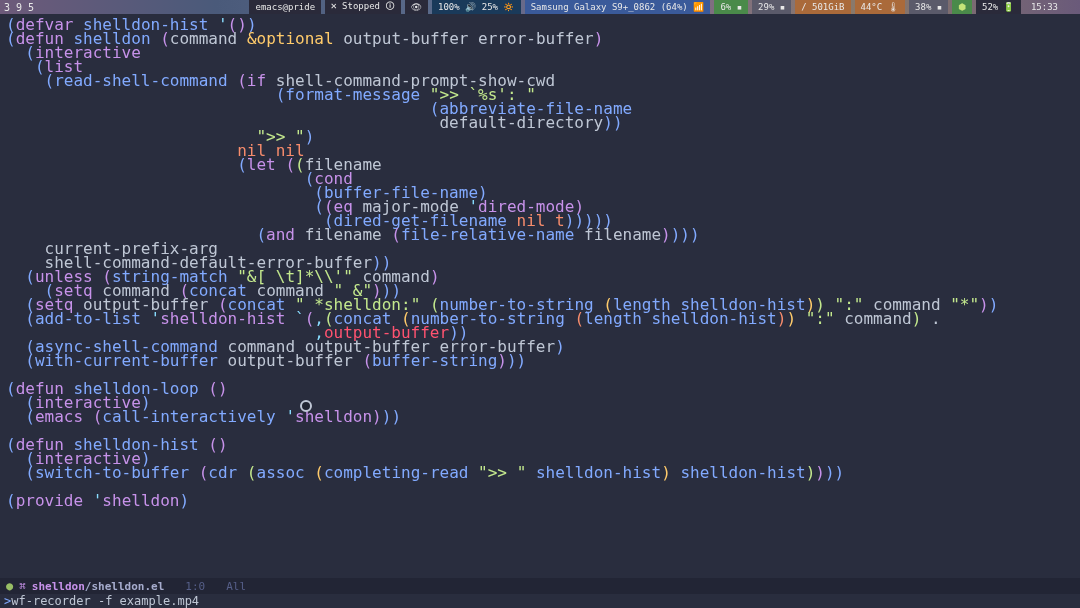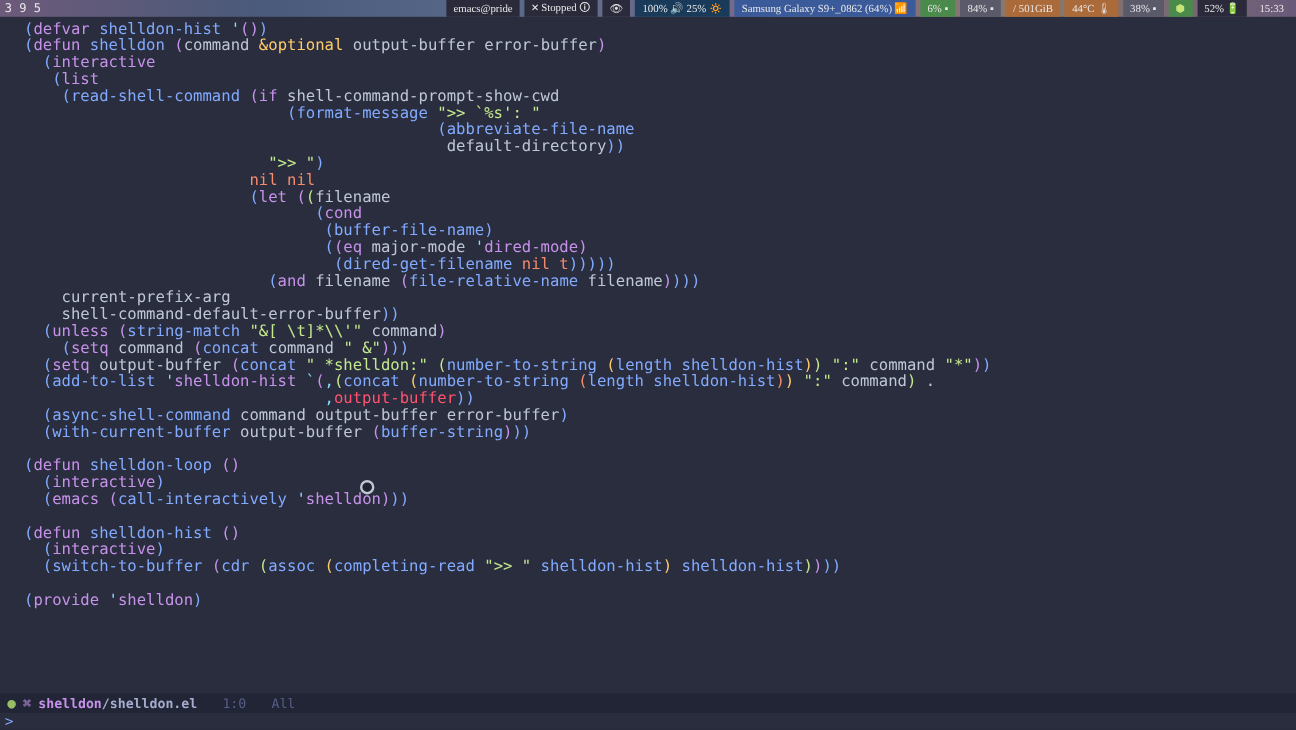--- a/index.html
+++ b/index.html
@@ -22,25 +22,24 @@
     color: #e8e8e8;
     position: relative;
   }
   .topbar-left {
     display: flex;
     gap: 6px;
     padding-left: 4px;
   }
   .topbar-right {
     position: absolute;
-    right: 4px;
+    right: 16px;
     display: flex;
     gap: 4px;
     align-items: center;
-    font-family: Liberation Serif, serif;
   }
   .tb-widget {
     padding: 0 6px;
     display: inline-flex;
     align-items: center;
     gap: 3px;
     height: 14px;
     font-size: 9px;
   }
   .tb-blue { background: #3a5a9a; }
@@ -49,24 +48,24 @@
   .tb-orange { background: #aa6a3a; }
   .tb-dark { background: #2a2a3a; }
   .tb-darkb { background: #1a3a5a; }
 
   .editor {
     position: absolute;
     top: 14px;
     left: 0;
     right: 0;
     bottom: 30px;
-    padding: 4px 20px;
+    padding: 4px 6px;
     line-height: 14px;
     white-space: pre;
-    font-size: 13px;
+    font-size: 16px;
   }
 
   .cursor-dot {
     position: absolute;
     width: 12px;
     height: 12px;
     border: 2px solid #bfc7d5;
     border-radius: 50%;
     background: rgba(0,0,0,0.2);
     pointer-events: none;
@@ -136,21 +135,21 @@
     <span>9</span>
     <span>5</span>
   </div>
   <div class="topbar-right">
     <span class="tb-widget tb-dark">emacs@pride</span>
     <span class="tb-widget tb-dark">🞫 Stopped 🛈</span>
     <span class="tb-widget tb-dark">👁</span>
     <span class="tb-widget tb-darkb">100% 🔊 25% 🔅</span>
     <span class="tb-widget tb-blue">Samsung Galaxy S9+_0862 (64%) 📶</span>
     <span class="tb-widget tb-green">6% ▪</span>
-    <span class="tb-widget tb-gray">84% ▪</span>
+    <span class="tb-widget tb-gray">29% ▪</span>
     <span class="tb-widget tb-orange">/ 501GiB</span>
     <span class="tb-widget tb-orange">44°C 🌡</span>
     <span class="tb-widget tb-gray">38% ▪</span>
     <span class="tb-widget tb-green" style="color:#c5e478">⬢</span>
     <span class="tb-widget tb-dark">52% 🔋</span>
     <span class="tb-widget">15:33</span>
   </div>
 </div>
 
 <div class="editor" id="editor"><span class="c1">(</span><span class="kw">defvar</span> <span class="fn">shelldon-hist</span> <span class="op">'</span><span class="c2">(</span><span class="c2">)</span><span class="c1">)</span>
@@ -197,13 +196,14 @@
     <span>
       <span class="ml-project">shelldon</span><span class="ml-file">/</span><span class="ml-file">shelldon.el</span>
     </span>
     <span class="ml-state">1:0</span>
     <span class="ml-state">All</span>
   </div>
 </div>
 
 <div class="minibuffer">
   <span class="prompt">&gt;</span>
+  <span class="input"> wf-recorder -f example.mp4</span>
 </div>
 
 </body></html>

